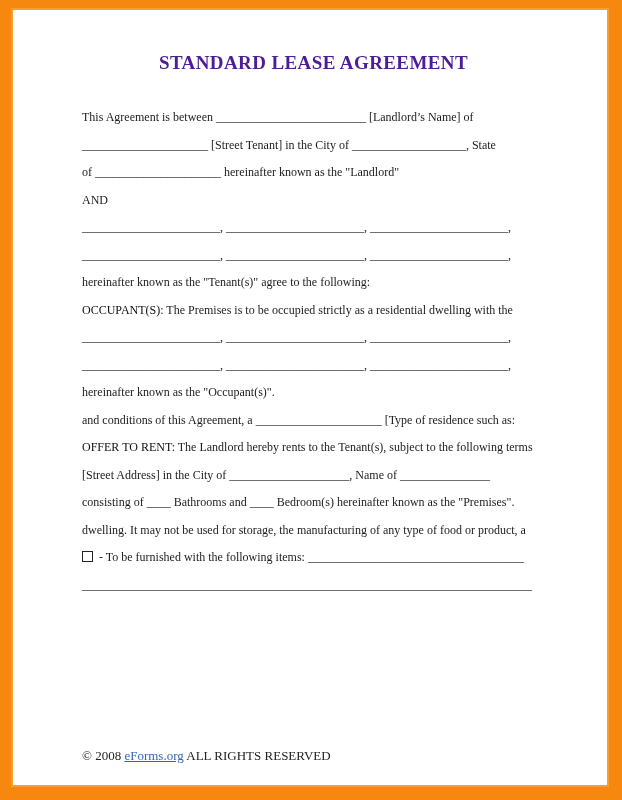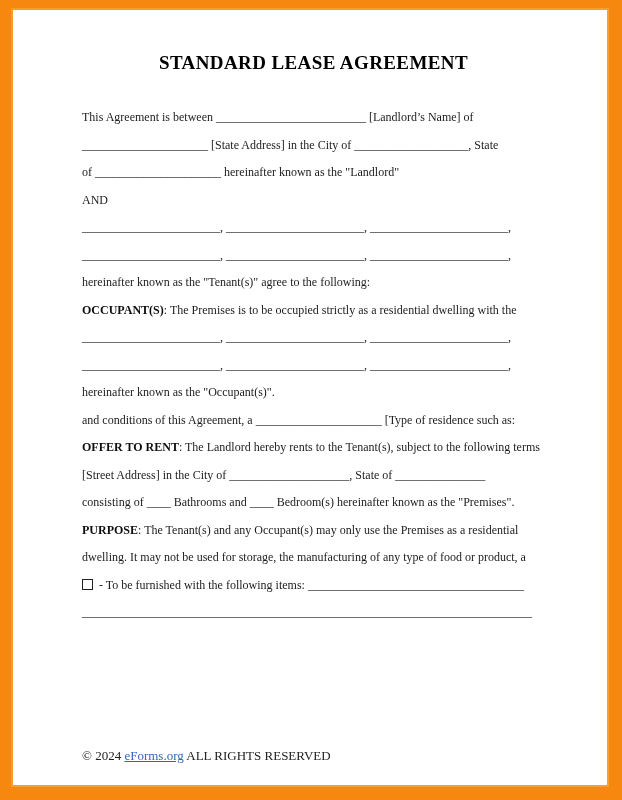--- a/index.html
+++ b/index.html
@@ -3,61 +3,60 @@
 <meta charset="utf-8">
 <style>
   html,body{margin:0;padding:0;background:#fff;}
   body{width:622px;height:800px;font-family:"Liberation Serif","DejaVu Serif",serif;color:#1c1c1c;}
   .frame{box-sizing:border-box;width:622px;height:800px;background:var(--frame,#f6870f);
          padding:10px 15px 15px 13px;}
   .page{box-sizing:border-box;width:100%;height:100%;background:#ffffff;
         box-shadow:0 0 0 2px rgba(252,174,69,.55);
         padding:42px 0 0 69px;position:relative;overflow:hidden;}
   .title{margin:0;width:463px;text-align:center;font-size:19px;font-weight:bold;
-         letter-spacing:.4px;line-height:22px;color:#000000;}
+         letter-spacing:.4px;line-height:22px;color:#4c1d95;}
   .body-text{margin-top:30px;width:463px;font-size:12px;}
   .line{white-space:nowrap;height:27.5px;line-height:27.5px;}
-  .line b{font-weight:bold;color:#0e0e0e;margin-top:16px;}
+  .line b{font-weight:normal;color:#0e0e0e;margin-top:16px;}
   .checkbox{display:inline-block;width:9px;height:9px;border:1px solid #222;
             margin-right:6px;vertical-align:-1px;background:#fff;}
   .footer{position:absolute;left:69px;top:738px;font-size:13px;color:#222;white-space:nowrap;}
   .footer a{color:var(--link,#3366bb);text-decoration:underline;cursor:pointer;}
 </style>
 </head>
 <body>
 
 <div class="frame">
   <div class="page">
 
     <h1 class="title">STANDARD LEASE AGREEMENT</h1>
 
     <div class="body-text">
 
       <div class="line">This Agreement is between _________________________ [Landlord’s Name] of</div>
-      <div class="line">_____________________ [State Address] in the City of ___________________, State</div>
+      <div class="line">_____________________ [Street Tenant] in the City of ___________________, State</div>
       <div class="line">of _____________________ hereinafter known as the "Landlord"</div>
       <div class="line">AND</div>
       <div class="line">_______________________, _______________________, _______________________,</div>
       <div class="line">_______________________, _______________________, _______________________,</div>
       <div class="line">hereinafter known as the "Tenant(s)" agree to the following:</div>
 
       <div class="line"><b>OCCUPANT(S)</b><span>: The Premises is to be occupied strictly as a residential dwelling with the</span></div>
       <div class="line">_______________________, _______________________, _______________________,</div>
       <div class="line">_______________________, _______________________, _______________________,</div>
       <div class="line">hereinafter known as the "Occupant(s)".</div>
 
       <div class="line">and conditions of this Agreement, a _____________________ [Type of residence such as:</div>
       <div class="line"><b>OFFER TO RENT</b><span>: The Landlord hereby rents to the Tenant(s), subject to the following terms</span></div>
-      <div class="line">[Street Address] in the City of ____________________, State of _______________</div>
+      <div class="line">[Street Address] in the City of ____________________, Name of _______________</div>
       <div class="line">consisting of ____ Bathrooms and ____ Bedroom(s) hereinafter known as the "Premises".</div>
 
-      <div class="line"><b>PURPOSE</b><span>: The Tenant(s) and any Occupant(s) may only use the Premises as a residential</span></div>
       <div class="line">dwelling. It may not be used for storage, the manufacturing of any type of food or product, a</div>
 
       <div class="line"><span class="checkbox"></span><span>- To be furnished with the following items: ____________________________________</span></div>
       <div class="line">___________________________________________________________________________</div>
 
     </div>
 
-    <div class="footer"><span>© 2024 </span><a>eForms.org</a><span> ALL RIGHTS RESERVED</span></div>
+    <div class="footer"><span>© 2008 </span><a>eForms.org</a><span> ALL RIGHTS RESERVED</span></div>
 
   </div>
 </div>
 
 </body></html>

